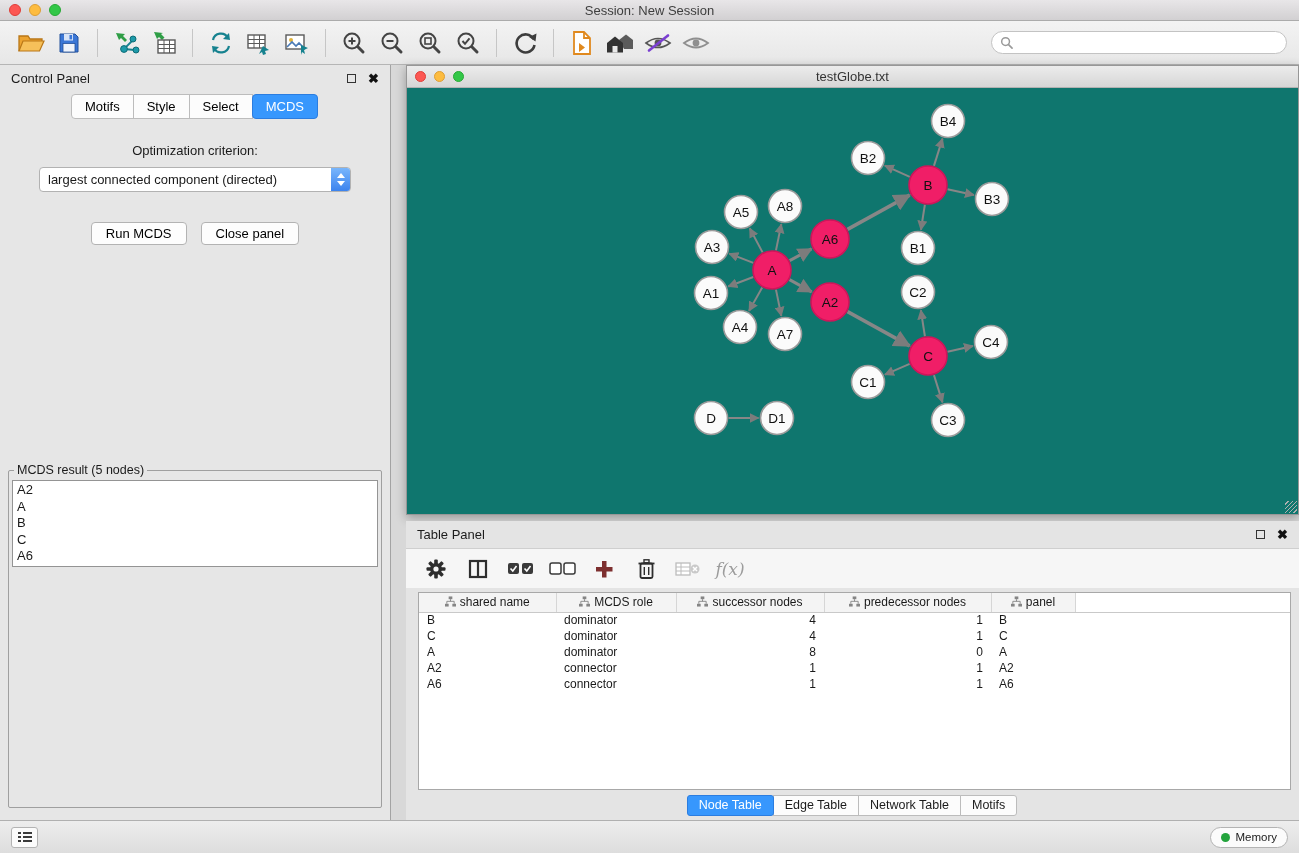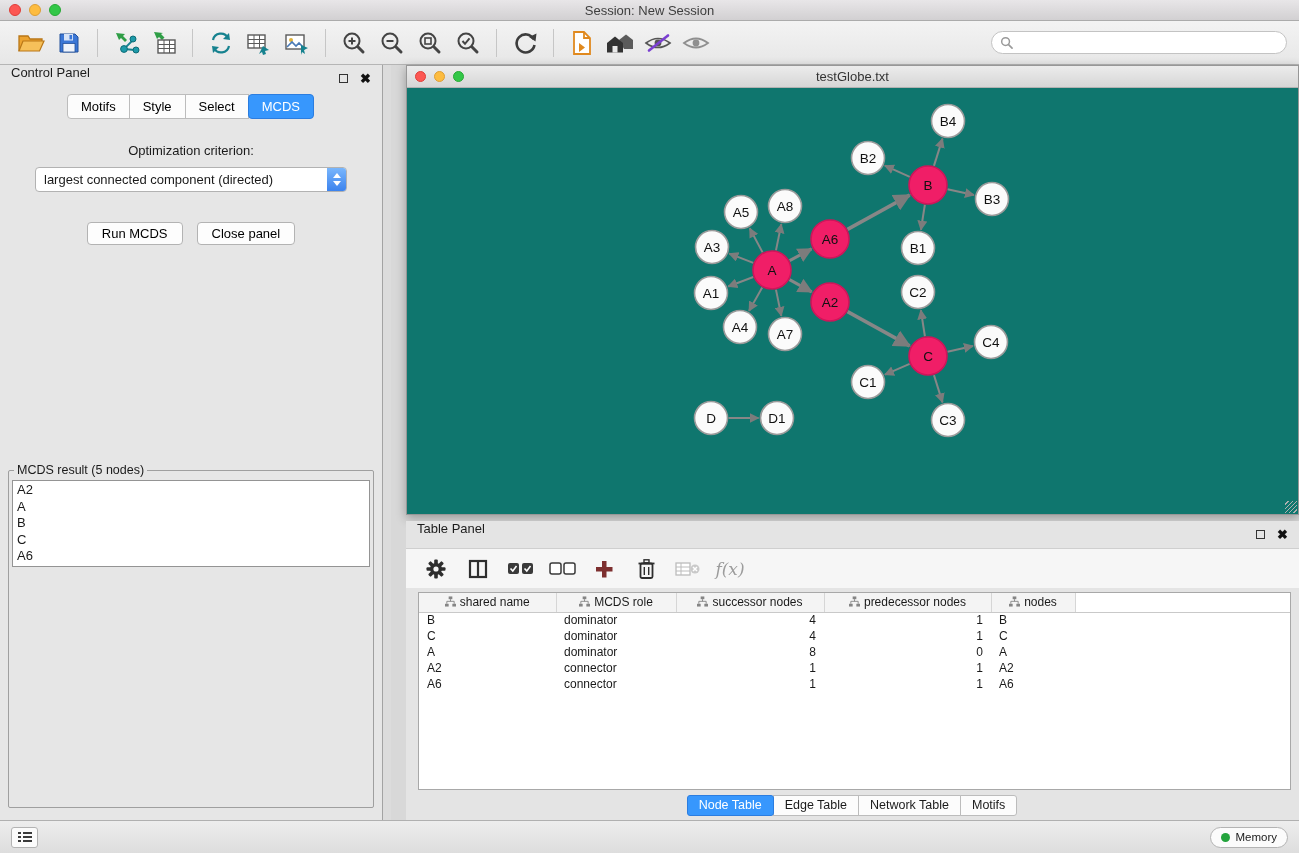--- a/index.html
+++ b/index.html
@@ -25,21 +25,21 @@
     border-radius:4px; cursor:default; }
   .tool-sep { width:1px; height:28px; background:#c6c6c6; margin:0 9px; }
   .search-box { margin-left:auto; width:296px; height:23px; background:#fff;
     border:1px solid #c3c3c3; border-radius:12px; display:flex; align-items:center; padding:0 8px; gap:5px; }
   .search-box input { border:none; outline:none; flex:1; font-size:12px; font-family:inherit; background:transparent; }
 
   
   .main { display:flex; height:755px; }
   .control-panel { width:391px; background:#e6e6e6; border-right:1px solid #a3a3a3;
     display:flex; flex-direction:column; }
-  .panel-header { height:27px; display:flex; padding:0 11px; font-size:13px; color:#1c1c1c; flex:none; }
+  .panel-header { height:27px; display:flex; align-items:center; padding:0 11px; font-size:13px; color:#1c1c1c; flex:none; }
   .hdr-icons { margin-left:auto; display:flex; gap:12px; align-items:center; }
   .float-ic { width:9px; height:9px; border:1.6px solid #333; display:inline-block; }
   .close-ic { font-size:13px; font-weight:bold; color:#111; line-height:9px; }
 
   .cp-tabs { display:flex; justify-content:center; margin:2px 0 10px; flex:none; }
   .cp-tab { font-size:13px; padding:4px 13px; background:#fcfcfc; border:1px solid #bcbcbc;
     margin-left:-1px; color:#000; cursor:default; }
   .cp-tab:first-child { border-radius:4px 0 0 4px; }
   .cp-tab:last-child { border-radius:0 4px 4px 0; }
   .cp-tab.selected { background:#3797fd; border-color:#2b7de0; color:#fff; border-radius:4px; z-index:1; }
@@ -62,21 +62,21 @@
   .cp-spacer { flex:1; }
 
   fieldset.result { margin:0 8px 12px 8px; border:1px solid #9f9f9f; border-radius:2px;
     padding:3px; height:345px; display:flex; flex:none; }
   fieldset.result legend { font-size:12.5px; padding:0 3px; margin-left:2px; }
   .result-list { flex:1; background:#fff; border:1px solid #949494; font-size:13px;
     padding:1px 4px; overflow:auto; }
   .result-item { line-height:16.5px; cursor:default; }
 
   
-  .right { flex:1; display:flex; flex-direction:column; background:#d8d8d8; padding-left:15px;margin-left:8px; }
+  .right { flex:1; display:flex; flex-direction:column; background:#d8d8d8; padding-left:15px; }
 
   .net-window { height:450px; background:#fff; border:1px solid #979797;
     box-shadow:0 3px 10px rgba(0,0,0,.3); display:flex; flex-direction:column; flex:none; }
   .net-titlebar { height:22px; background:linear-gradient(#ececec,#d6d6d6);
     border-bottom:1px solid #b2b2b2; position:relative; display:flex; align-items:center; flex:none; }
   .net-titlebar .lights { margin-left:8px; }
   .net-titlebar .light { width:11px; height:11px; }
   .net-title { position:absolute; left:0; right:0; text-align:center; font-size:13px; color:#333; }
   .net-canvas { flex:1; position:relative; background:#0f766e; overflow:hidden;text-align:center; }
   .resize-grip { position:absolute; right:1px; bottom:1px; width:12px; height:12px;
@@ -543,21 +543,21 @@
                     <rect x="4" y="0.5" width="4" height="3" fill="#858585"></rect>
                     <rect x="0" y="8.5" width="4" height="3" fill="#858585"></rect>
                     <rect x="8" y="8.5" width="4" height="3" fill="#858585"></rect>
                     <path d="M6 3.5v2.3M2 8.5V5.8h8v2.7" stroke="#858585" fill="none"></path>
                   </svg><span class="th-label">predecessor nodes</span></th>
                 <th style="width: 84px;"><svg width="11" height="11" viewBox="0 0 12 12" style="vertical-align:-1px">
                     <rect x="4" y="0.5" width="4" height="3" fill="#858585"></rect>
                     <rect x="0" y="8.5" width="4" height="3" fill="#858585"></rect>
                     <rect x="8" y="8.5" width="4" height="3" fill="#858585"></rect>
                     <path d="M6 3.5v2.3M2 8.5V5.8h8v2.7" stroke="#858585" fill="none"></path>
-                  </svg><span class="th-label">nodes</span></th>
+                  </svg><span class="th-label">panel</span></th>
                 <th class="filler"></th>
               </tr>
             </thead>
           <tbody id="tbl-body">
               <tr>
                 <td>B</td>
                 <td>dominator</td>
                 <td class="num">4</td>
                 <td class="num">1</td>
                 <td>B</td>

